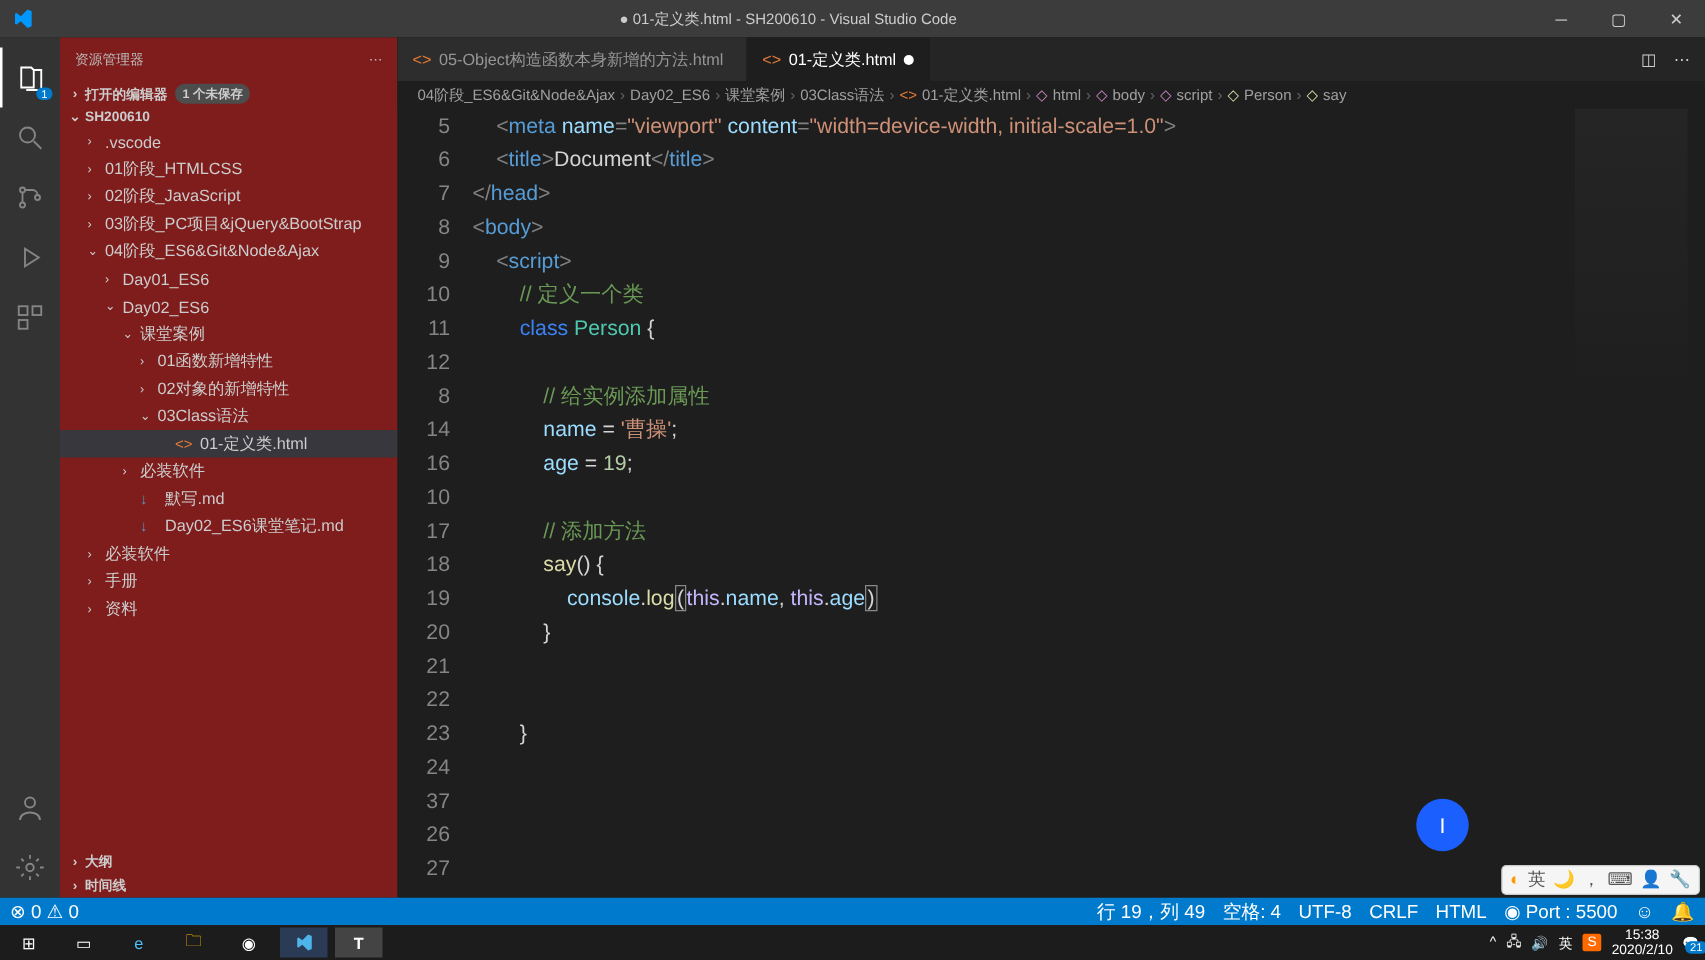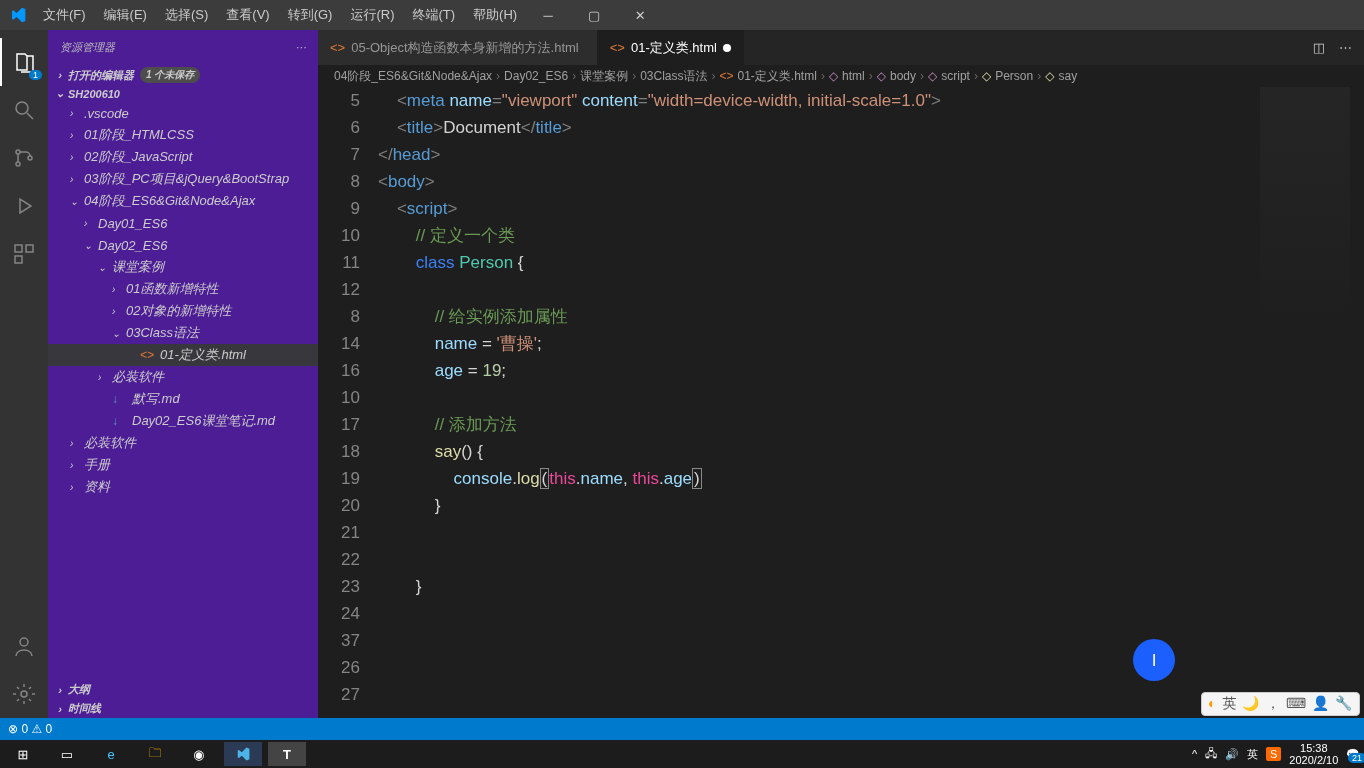--- a/index.html
+++ b/index.html
@@ -9,21 +9,21 @@
 .titlebar .menu { display: flex; gap: 2px; }
 .titlebar .menu span { padding: 4px 8px; cursor: pointer; }
 .titlebar .title { flex: 1; text-align: center; font-size: 12px; color: #ccc; }
 .titlebar .wincontrols { display: flex; }
 .titlebar .wincontrols div { width: 46px; height: 30px; display: flex; align-items: center; justify-content: center; }
 .main { display: flex; height: 688px; }
 .activitybar { width: 48px; background: #333333; display: flex; flex-direction: column; align-items: center; padding-top: 8px; }
 .activitybar .aicon { width: 48px; height: 48px; display: flex; align-items: center; justify-content: center; color: #858585; position: relative; }
 .activitybar .aicon.active { color: #fff; border-left: 2px solid #fff; }
 .activitybar .spacer { flex: 1; }
-.sidebar { width: 270px; background: #4c1d95; display: flex; flex-direction: column; font-style: italic; }
+.sidebar { width: 270px; background: #7f1d1d; display: flex; flex-direction: column; }
 .sidebar-header { height: 35px; display: flex; align-items: center; padding: 0 12px; font-size: 11px; color: #bbb; justify-content: space-between; }
 .sidebar-title { display: flex; align-items: center; padding: 2px 4px; font-size: 11px; font-weight: bold; color: #ccc; text-transform: uppercase; }
 .sidebar-title .chev { width: 16px; text-align: center; }
 .tree { font-size: 13px; }
 .tree-item { display: flex; align-items: center; height: 22px; padding-left: 8px; color: #ccc; cursor: pointer; }
 .tree-item.selected { background: #37373d; }
 .tree-item .twisty { width: 14px; font-size: 10px; color: #ccc; }
 .tree-item .ficon { width: 18px; margin-right: 2px; font-size: 12px; }
 .orange { color: #e37933; }
 .blue { color: #519aba; }
@@ -44,52 +44,43 @@
 .tk-tag { color: #808080; }
 .tk-name { color: #569cd6; }
 .tk-attr { color: #9cdcfe; }
 .tk-str { color: #ce9178; }
 .tk-kw { color: #3b82f6; }
 .tk-cls { color: #4ec9b0; }
 .tk-com { color: #6a9955; }
 .tk-fn { color: #dcdcaa; }
 .tk-var { color: #9cdcfe; }
 .tk-num { color: #b5cea8; }
-.tk-this { color: #ec4899; }
+.tk-this { color: #c4b5fd; }
 .minimap { position: absolute; right: 14px; top: 0; width: 90px; height: 230px; background: linear-gradient(#2a2a2a, #1e1e1e); opacity: 0.6; }
 .cursor-ball { position: absolute; width: 42px; height: 42px; border-radius: 50%; background: #1b5fff; left: 815px; top: 552px; display:flex; align-items:center; justify-content:center; color:#fff; }
-.statusbar { height: 22px; background: #007acc; display: flex; align-items: center; color: #fff; font-size: 12px; padding: 0 8px; gap: 12px; }
+.statusbar { height: 22px; background: #007acc; display: flex; align-items: center; color: #fff; font-size: 15px; padding: 0 8px; gap: 12px; }
 .statusbar .right { margin-left: auto; display: flex; gap: 14px; align-items: center; }
 .taskbar { height: 28px; background: #1c1c1c; display: flex; align-items: center; padding: 0 4px; gap: 6px; }
 .taskbar .ticon { width: 38px; height: 24px; display: flex; align-items: center; justify-content: center; color: #fff; }
 .taskbar .tray { margin-left: auto; display: flex; align-items: center; gap: 8px; color: #fff; font-size: 11px; }
 .badge { position: absolute; bottom: 6px; right: 6px; background: #007acc; color: #fff; border-radius: 8px; font-size: 9px; padding: 0 4px; }
 .unsaved-pill { background:#4d4d4d; border-radius:8px; padding:1px 6px; font-size:10px; margin-left:6px;}
 .ime-bar { position:absolute; right:4px; bottom:52px; background:#f5f5f5; border:1px solid #ccc; border-radius:4px; padding:2px 6px; display:flex; gap:6px; font-size:14px; color:#555;}
 .box-br { border:1px solid #888; padding:0 1px;}
 </style>
 </head>
 <body>
 
 <div class="titlebar">
   <div class="logo">
     <svg width="16" height="16" viewBox="0 0 24 24">
         <path fill="#0098ff" d="M23 3l-5-2-8 8-5-4-2 1v12l2 1 5-4 8 8 5-2V3z"></path>
       </svg>
   </div>
-  <div class="menu">
-    <span>文件(F)</span>
-    <span>编辑(E)</span>
-    <span>选择(S)</span>
-    <span>查看(V)</span>
-    <span>转到(G)</span>
-    <span>运行(R)</span>
-    <span>终端(T)</span>
-    <span>帮助(H)</span>
-  </div>
+  <div class="title">● 01-定义类.html - SH200610 - Visual Studio Code</div>
   <div class="wincontrols">
     <div>─</div>
     <div>▢</div>
     <div>✕</div>
   </div>
 </div>
 
 <div class="main">
   <div class="activitybar">
     <div class="aicon active">
@@ -316,20 +307,30 @@
         </div>
       <div class="code" id="code"><div>    <span class="tk-tag">&lt;</span><span class="tk-name">meta</span> <span class="tk-attr">name</span><span class="tk-tag">=</span><span class="tk-str">"viewport"</span> <span class="tk-attr">content</span><span class="tk-tag">=</span><span class="tk-str">"width=device-width, initial-scale=1.0"</span><span class="tk-tag">&gt;</span></div><div>    <span class="tk-tag">&lt;</span><span class="tk-name">title</span><span class="tk-tag">&gt;</span>Document<span class="tk-tag">&lt;/</span><span class="tk-name">title</span><span class="tk-tag">&gt;</span></div><div><span class="tk-tag">&lt;/</span><span class="tk-name">head</span><span class="tk-tag">&gt;</span></div><div><span class="tk-tag">&lt;</span><span class="tk-name">body</span><span class="tk-tag">&gt;</span></div><div>    <span class="tk-tag">&lt;</span><span class="tk-name">script</span><span class="tk-tag">&gt;</span></div><div>        <span class="tk-com">// 定义一个类</span></div><div>        <span class="tk-kw">class</span> <span class="tk-cls">Person</span> {</div><div></div><div>            <span class="tk-com">// 给实例添加属性</span></div><div>            <span class="tk-var">name</span> = <span class="tk-str">'曹操'</span>;</div><div>            <span class="tk-var">age</span> = <span class="tk-num">19</span>;</div><div></div><div>            <span class="tk-com">// 添加方法</span></div><div>            <span class="tk-fn">say</span>() {</div><div>                <span class="tk-var">console</span>.<span class="tk-fn">log</span><span class="box-br">(</span><span class="tk-this">this</span>.<span class="tk-var">name</span>, <span class="tk-this">this</span>.<span class="tk-var">age</span><span class="box-br">)</span></div><div>            }</div><div></div><div></div><div>        }</div><div></div><div></div><div></div><div></div></div>
       <div class="minimap"></div>
       <div class="cursor-ball">I</div>
     </div>
   </div>
 </div>
 
 <div class="statusbar">
   <span>⊗ 0 ⚠ 0</span>
+  <div class="right">
+    <span>行 19，列 49</span>
+    <span>空格: 4</span>
+    <span>UTF-8</span>
+    <span>CRLF</span>
+    <span>HTML</span>
+    <span>◉ <span>Port : 5500</span></span>
+    <span>☺</span>
+    <span>🔔</span>
+  </div>
 </div>
 
 <div class="ime-bar">
   <span style="color:#f90">◐</span>
     <span>英</span>
     <span>🌙</span>
     <span>，</span>
     <span>⌨</span>
     <span>👤</span>
     <span>🔧</span>

